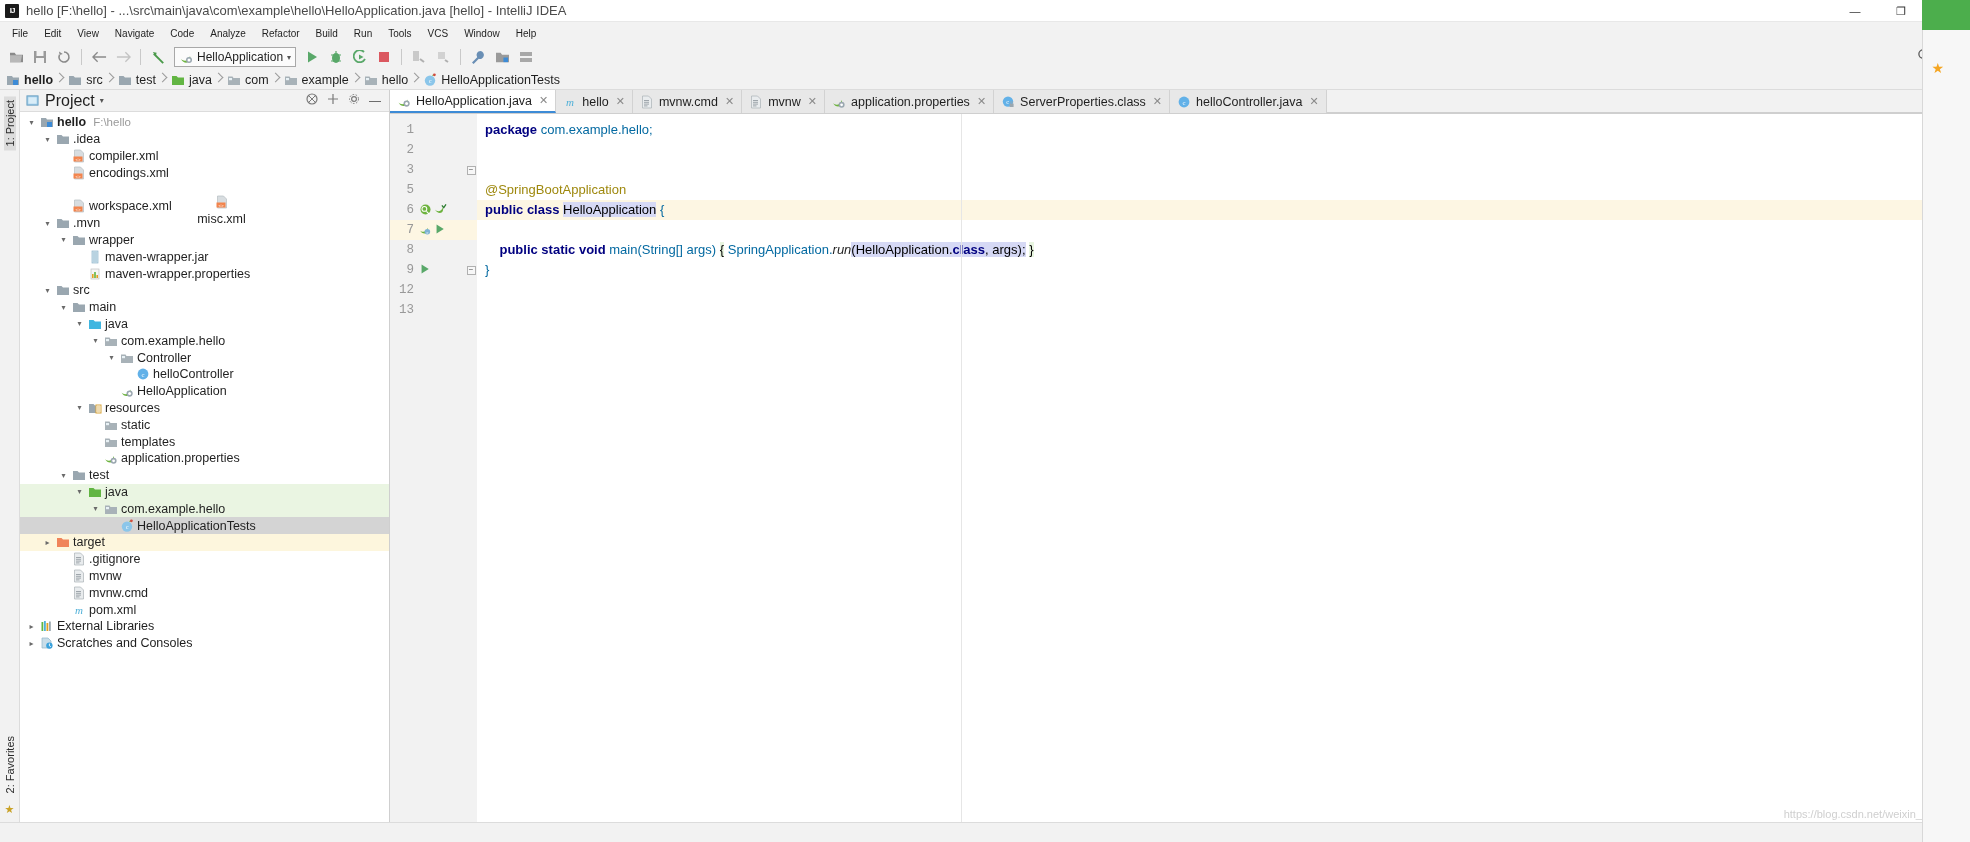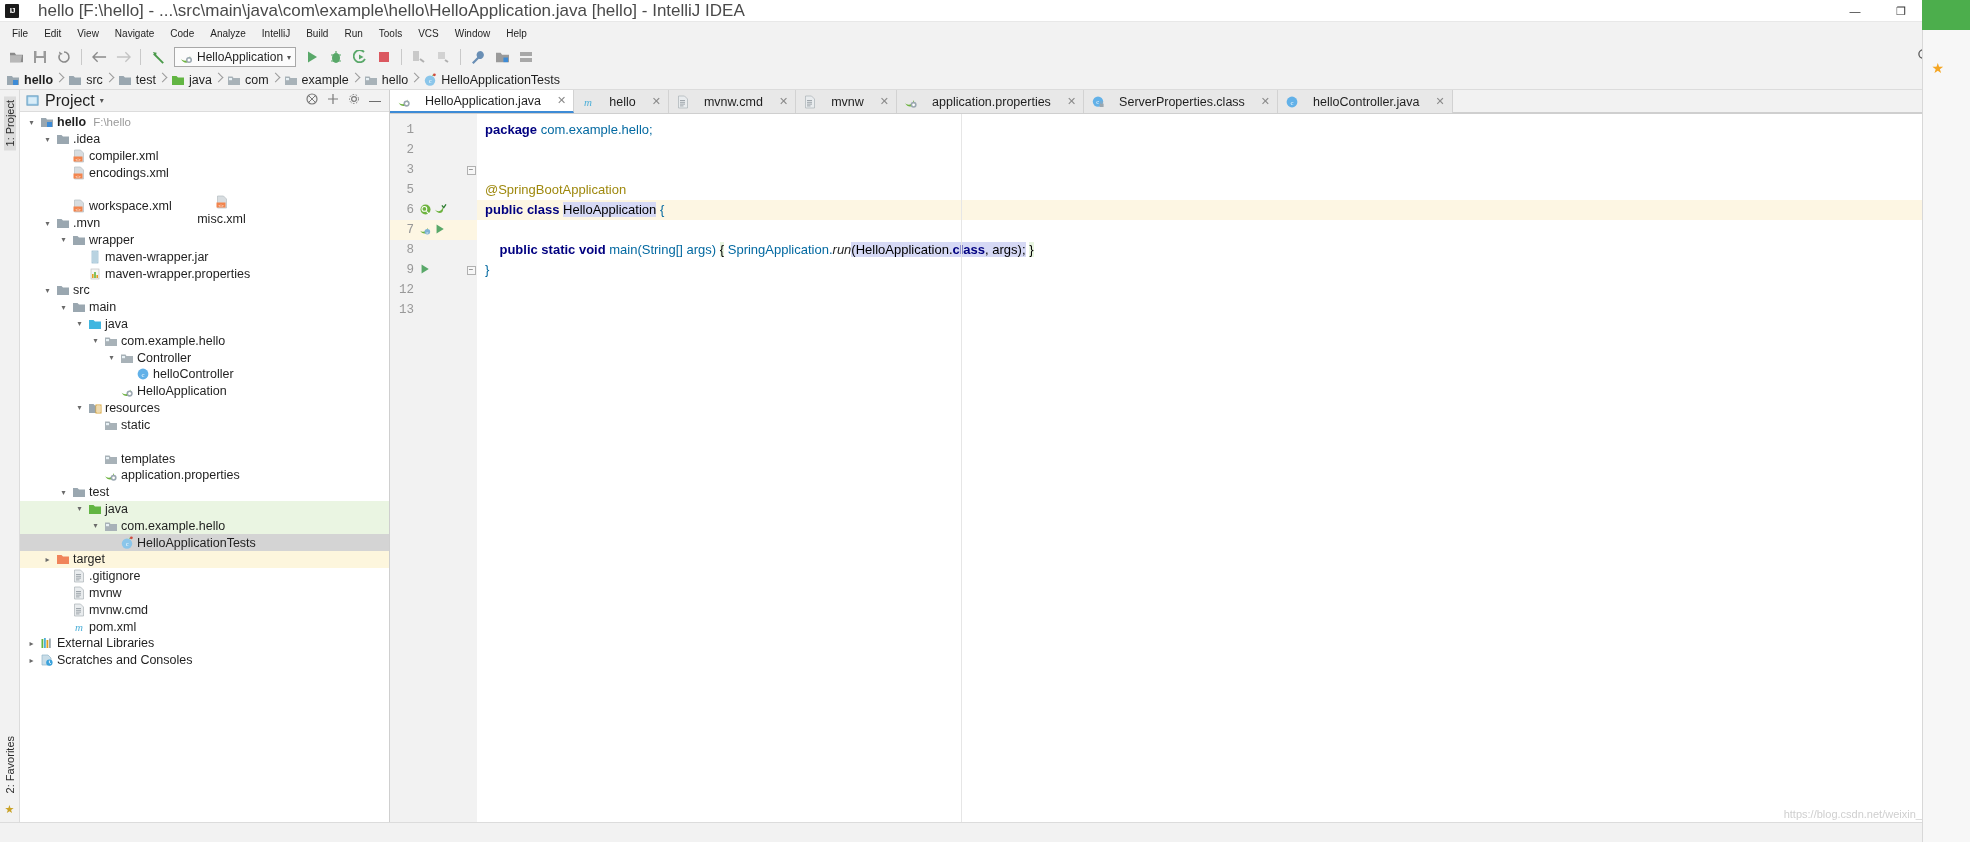--- a/index.html
+++ b/index.html
@@ -11,25 +11,25 @@
     overflow: hidden;
   }
   .app { position: relative; width: 1970px; height: 842px; display: flex; flex-direction: column; }
 
   
   .titlebar {
     height: 22px; background: #ffffff; display: flex; align-items: center;
     border-bottom: 1px solid #e8e8e8; flex: 0 0 22px; position: relative;
   }
   .ij-logo {
-    width: 14px; height: 14px; margin: 0 19px 0 5px; background: #1b1b1b; color: #fff;
+    width: 14px; height: 14px; margin: 0 7px 0 5px; background: #1b1b1b; color: #fff;
     font-size: 8px; font-weight: bold; display: flex; align-items: center;
     justify-content: center; letter-spacing: -1px; border-radius: 1px;
   }
-  .title-text { color: #4a4a4a; font-size: 17px; }
+  .title-text { color: #4a4a4a; font-size: 13px; }
   .win-btns { position: absolute; right: 0; top: 0; height: 22px; display: flex; }
   .win-btn {
     width: 46px; height: 22px; display: flex; align-items: center;
     justify-content: center; color: #333; font-size: 11px;
   }
 
   
   .menubar {
     height: 22px; background: #f2f2f2; display: flex; align-items: center;
     padding-left: 4px; flex: 0 0 22px;
@@ -130,21 +130,21 @@
   .ic { width: 14px; height: 14px; flex: 0 0 14px; position: relative; display:inline-block; }
   .ic svg { display: block; }
 
   
   .editor-area { flex: 1; display: flex; flex-direction: column; min-width: 0; background: #fff; }
   .tabs {
     height: 24px; background: #f2f2f2; display: flex; align-items: stretch;
     flex: 0 0 24px; border-bottom: 1px solid #cfcfcf;
   }
   .tab {
-    display: flex; align-items: center; gap: 14px; padding: 0 7px;
+    display: flex; align-items: center; gap: 5px; padding: 0 7px;
     font-size: 12.5px; color: #1f1f1f; border-right: 1px solid #d2d2d2;
     background: #e8e8e8; white-space: nowrap;
   }
   .tab.active { background: #ffffff; border-bottom: 2px solid #3d8bd6; }
   .tab .x { color: #8a8a8a; font-size: 11px; margin-left: 2px; }
   .tabs-filler { flex: 1; background: #f2f2f2; border-bottom: 1px solid #cfcfcf; }
 
   .code-wrap { flex: 1; display: flex; position: relative; min-height: 0; overflow: hidden; }
   .gutter {
     width: 75px; background: #f2f2f2; flex: 0 0 75px;
@@ -229,21 +229,21 @@
     </div>
   </div>
 
   <div class="menubar" id="menubar">
       <div class="menu-item">File</div>
       <div class="menu-item">Edit</div>
       <div class="menu-item">View</div>
       <div class="menu-item">Navigate</div>
       <div class="menu-item">Code</div>
       <div class="menu-item">Analyze</div>
-      <div class="menu-item">IntelliJ</div>
+      <div class="menu-item">Refactor</div>
       <div class="menu-item">Build</div>
       <div class="menu-item">Run</div>
       <div class="menu-item">Tools</div>
       <div class="menu-item">VCS</div>
       <div class="menu-item">Window</div>
       <div class="menu-item">Help</div>
     </div>
 
   <div class="toolbar">
     <div class="tb-icon">
@@ -667,21 +667,21 @@
           <div class="node" style="padding-left: 70px;">
             <span class="arrow none">&nbsp;</span>
             <span class="ic">
               <svg width="14" height="14" viewBox="0 0 14 14">
                 <path d="M1 3.5h4.5L6.5 5H13v7H1z" fill="#a8b2b8"></path>
                 <rect x="2" y="5" width="3" height="2.2" fill="#e8f1f5"></rect>
               </svg>
             </span>
             <span class="nm">static</span>
           </div>
-          <div class="node" style="padding-left: 70px; margin-top: 17px;">
+          <div class="node" style="padding-left: 70px;">
             <span class="arrow none">&nbsp;</span>
             <span class="ic">
               <svg width="14" height="14" viewBox="0 0 14 14">
                 <path d="M1 3.5h4.5L6.5 5H13v7H1z" fill="#a8b2b8"></path>
                 <rect x="2" y="5" width="3" height="2.2" fill="#e8f1f5"></rect>
               </svg>
             </span>
             <span class="nm">templates</span>
           </div>
           <div class="node" style="padding-left: 70px;">

